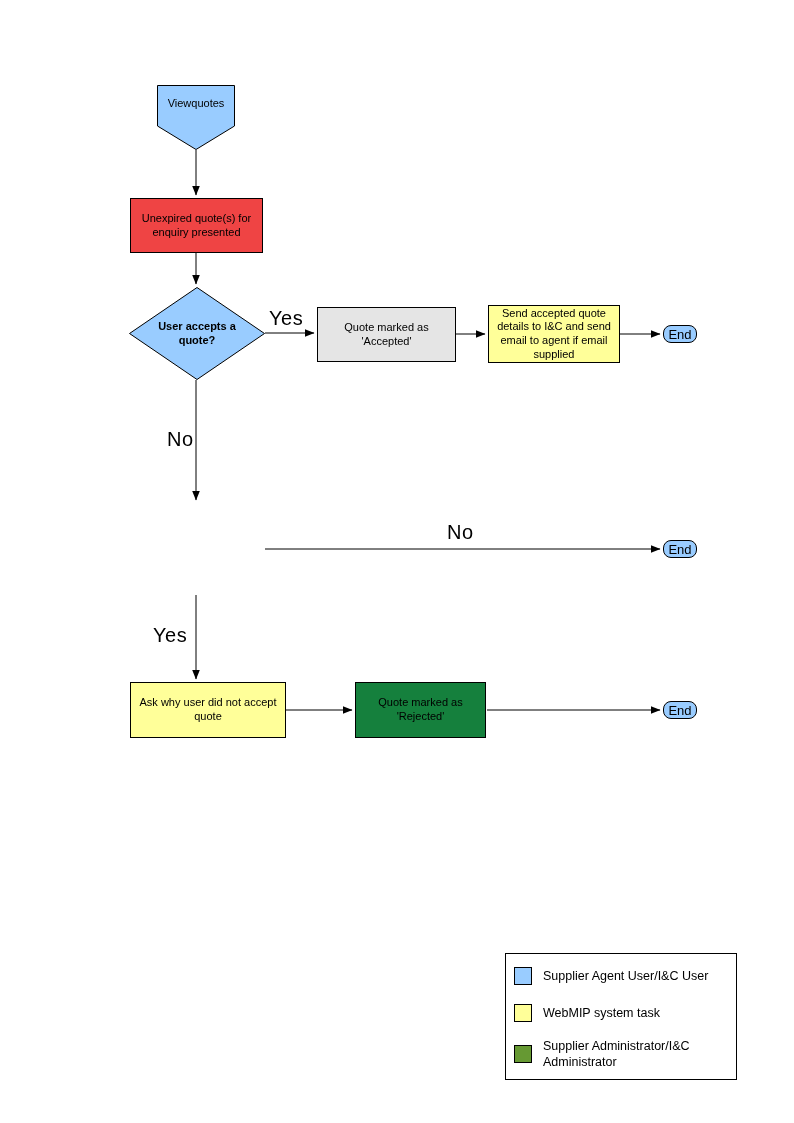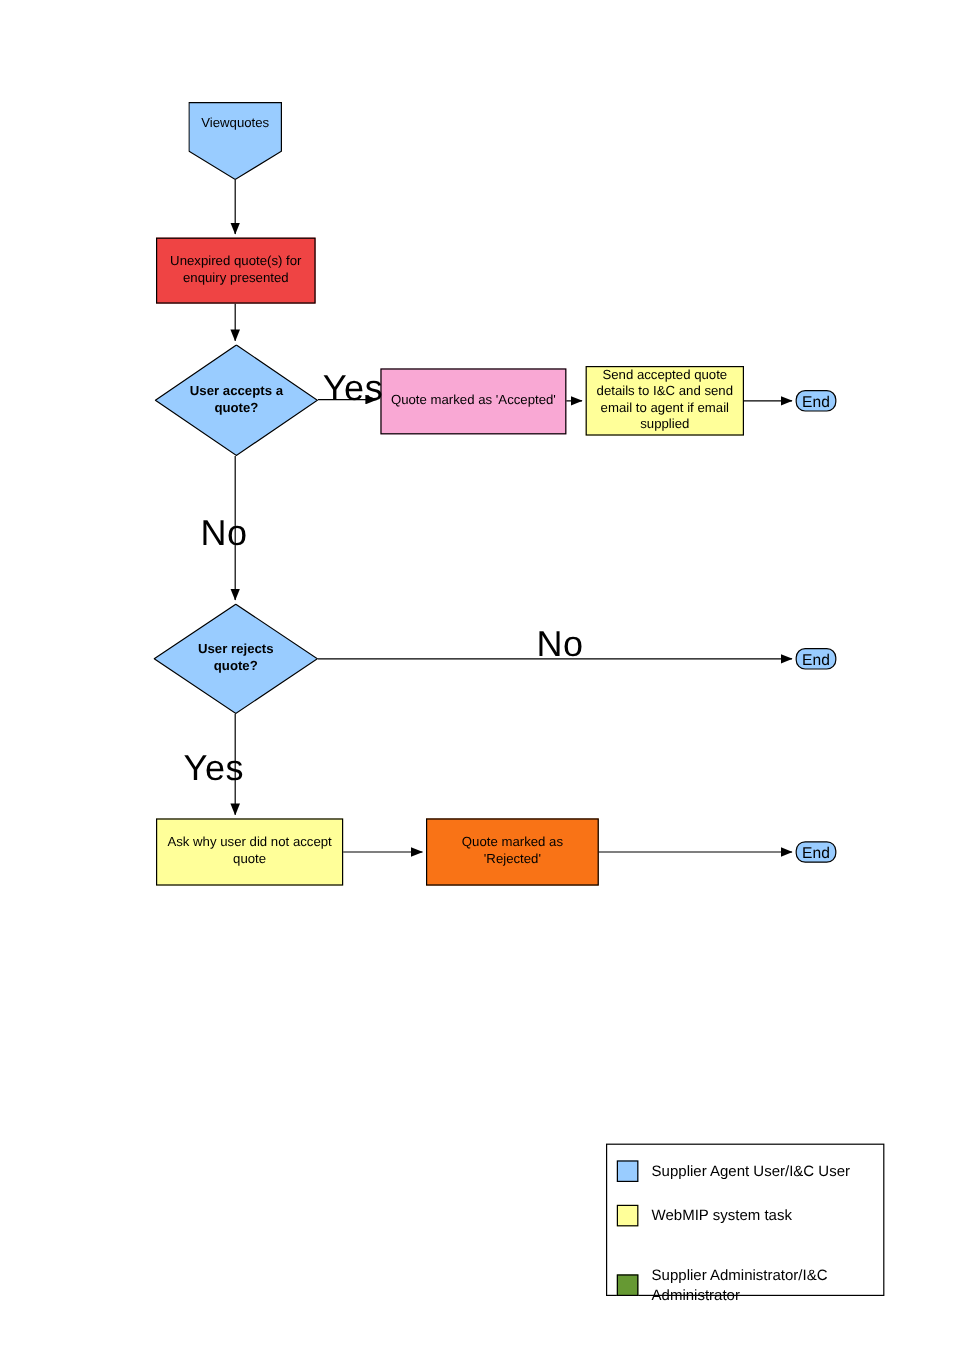--- a/index.html
+++ b/index.html
@@ -23,21 +23,21 @@
   .pentagon-label {
     position:absolute; left:0; right:0; top:12px;
     text-align:center; font-size:11px;
   }
   .end-node {
     position:absolute; width:34px; height:18px;
     background:#99CCFF; border:1px solid #000; border-radius:8px;
     display:flex; align-items:center; justify-content:center;
     font-size:13px;
   }
-  .edge-label { position:absolute; font-size:30px; letter-spacing:0.5px; }
+  .edge-label { position:absolute; font-size:20px; letter-spacing:0.5px; }
 
   .legend {
     position:absolute; left:505px; top:953px; width:232px; height:127px;
     border:1px solid #000; background:#fff;
   }
   .legend-row { position:absolute; left:8px; display:flex; align-items:center; }
   .swatch { width:18px; height:18px; border:1px solid #000; flex:0 0 auto; margin-right:11px; }
   .legend-label { font-size:12.5px; line-height:1.3; width:185px; }
 </style>
 </head>
@@ -74,48 +74,42 @@
     <span>Unexpired quote(s) for enquiry presented</span>
   </div>
 
   <div class="node shape-node" style="left:129px; top:287px; width:136px; height:93px;">
     <svg width="136" height="93">
       <polygon points="68,0.5 135.5,46.5 68,92.5 0.5,46.5" stroke="#000" stroke-width="1" style="fill: rgb(153, 204, 255);"></polygon>
     </svg>
     <div class="shape-label">User accepts a quote?</div>
   </div>
 
-  <div class="node rect-node" style="left: 317px; top: 307px; width: 155px; height: 55px; background-color: #f9a8d4;">
+  <div class="node rect-node" style="left: 317px; top: 307px; width: 139px; height: 55px; background-color: #e5e5e5;">
     <span>Quote marked as 'Accepted'</span>
   </div>
 
   <div class="node rect-node" style="left: 488px; top: 305px; width: 132px; height: 58px; background-color: rgb(255, 255, 153);">
     <span>Send accepted quote details to I&amp;C and send email to agent if email supplied</span>
   </div>
 
   <div class="end-node" style="left: 663px; top: 325px; background-color: rgb(153, 204, 255);">
     <span>End</span>
   </div>
 
-  <div class="node shape-node" style="left:128px; top:503px; width:137px; height:92px;">
-    <svg width="137" height="92">
-      <polygon points="68.5,0.5 136.5,46 68.5,91.5 0.5,46" stroke="#000" stroke-width="1" style="fill: rgb(153, 204, 255);"></polygon>
-    </svg>
-    <div class="shape-label">User rejects quote?</div>
-  </div>
 
   <div class="end-node" style="left: 663px; top: 540px; background-color: rgb(153, 204, 255);">
     <span>End</span>
   </div>
 
   <div class="node rect-node" style="left: 130px; top: 682px; width: 156px; height: 56px; background-color: rgb(255, 255, 153);">
     <span>Ask why user did not accept quote</span>
   </div>
 
-  <div class="node rect-node" style="left: 355px; top: 682px; width: 144px; height: 56px; background-color: #f97316;">
+  <div class="node rect-node" style="left: 355px; top: 682px; width: 131px; height: 56px; background-color: #15803d;">
     <span>Quote marked as 'Rejected'</span>
   </div>
 
   <div class="end-node" style="left: 663px; top: 701px; background-color: rgb(153, 204, 255);">
     <span>End</span>
   </div>
 
   <div class="edge-label" style="left:269px; top:307px;">Yes</div>
   <div class="edge-label" style="left:167px; top:428px;">No</div>
   <div class="edge-label" style="left:447px; top:521px;">No</div>
@@ -123,19 +117,19 @@
 
   <div class="legend">
     <div class="legend-row" style="top:13px;">
       <span class="swatch" style="background-color: rgb(153, 204, 255);"></span>
       <span class="legend-label">Supplier Agent User/I&amp;C User</span>
     </div>
     <div class="legend-row" style="top:50px;">
       <span class="swatch" style="background-color: rgb(255, 255, 153);"></span>
       <span class="legend-label">WebMIP system task</span>
     </div>
-    <div class="legend-row" style="top:84px;margin-top:17px;">
+    <div class="legend-row" style="top:84px;">
       <span class="swatch" style="background-color: rgb(102, 153, 51);"></span>
       <span class="legend-label">Supplier Administrator/I&amp;C Administrator</span>
     </div>
   </div>
 
 </div>
 
 </body></html>

